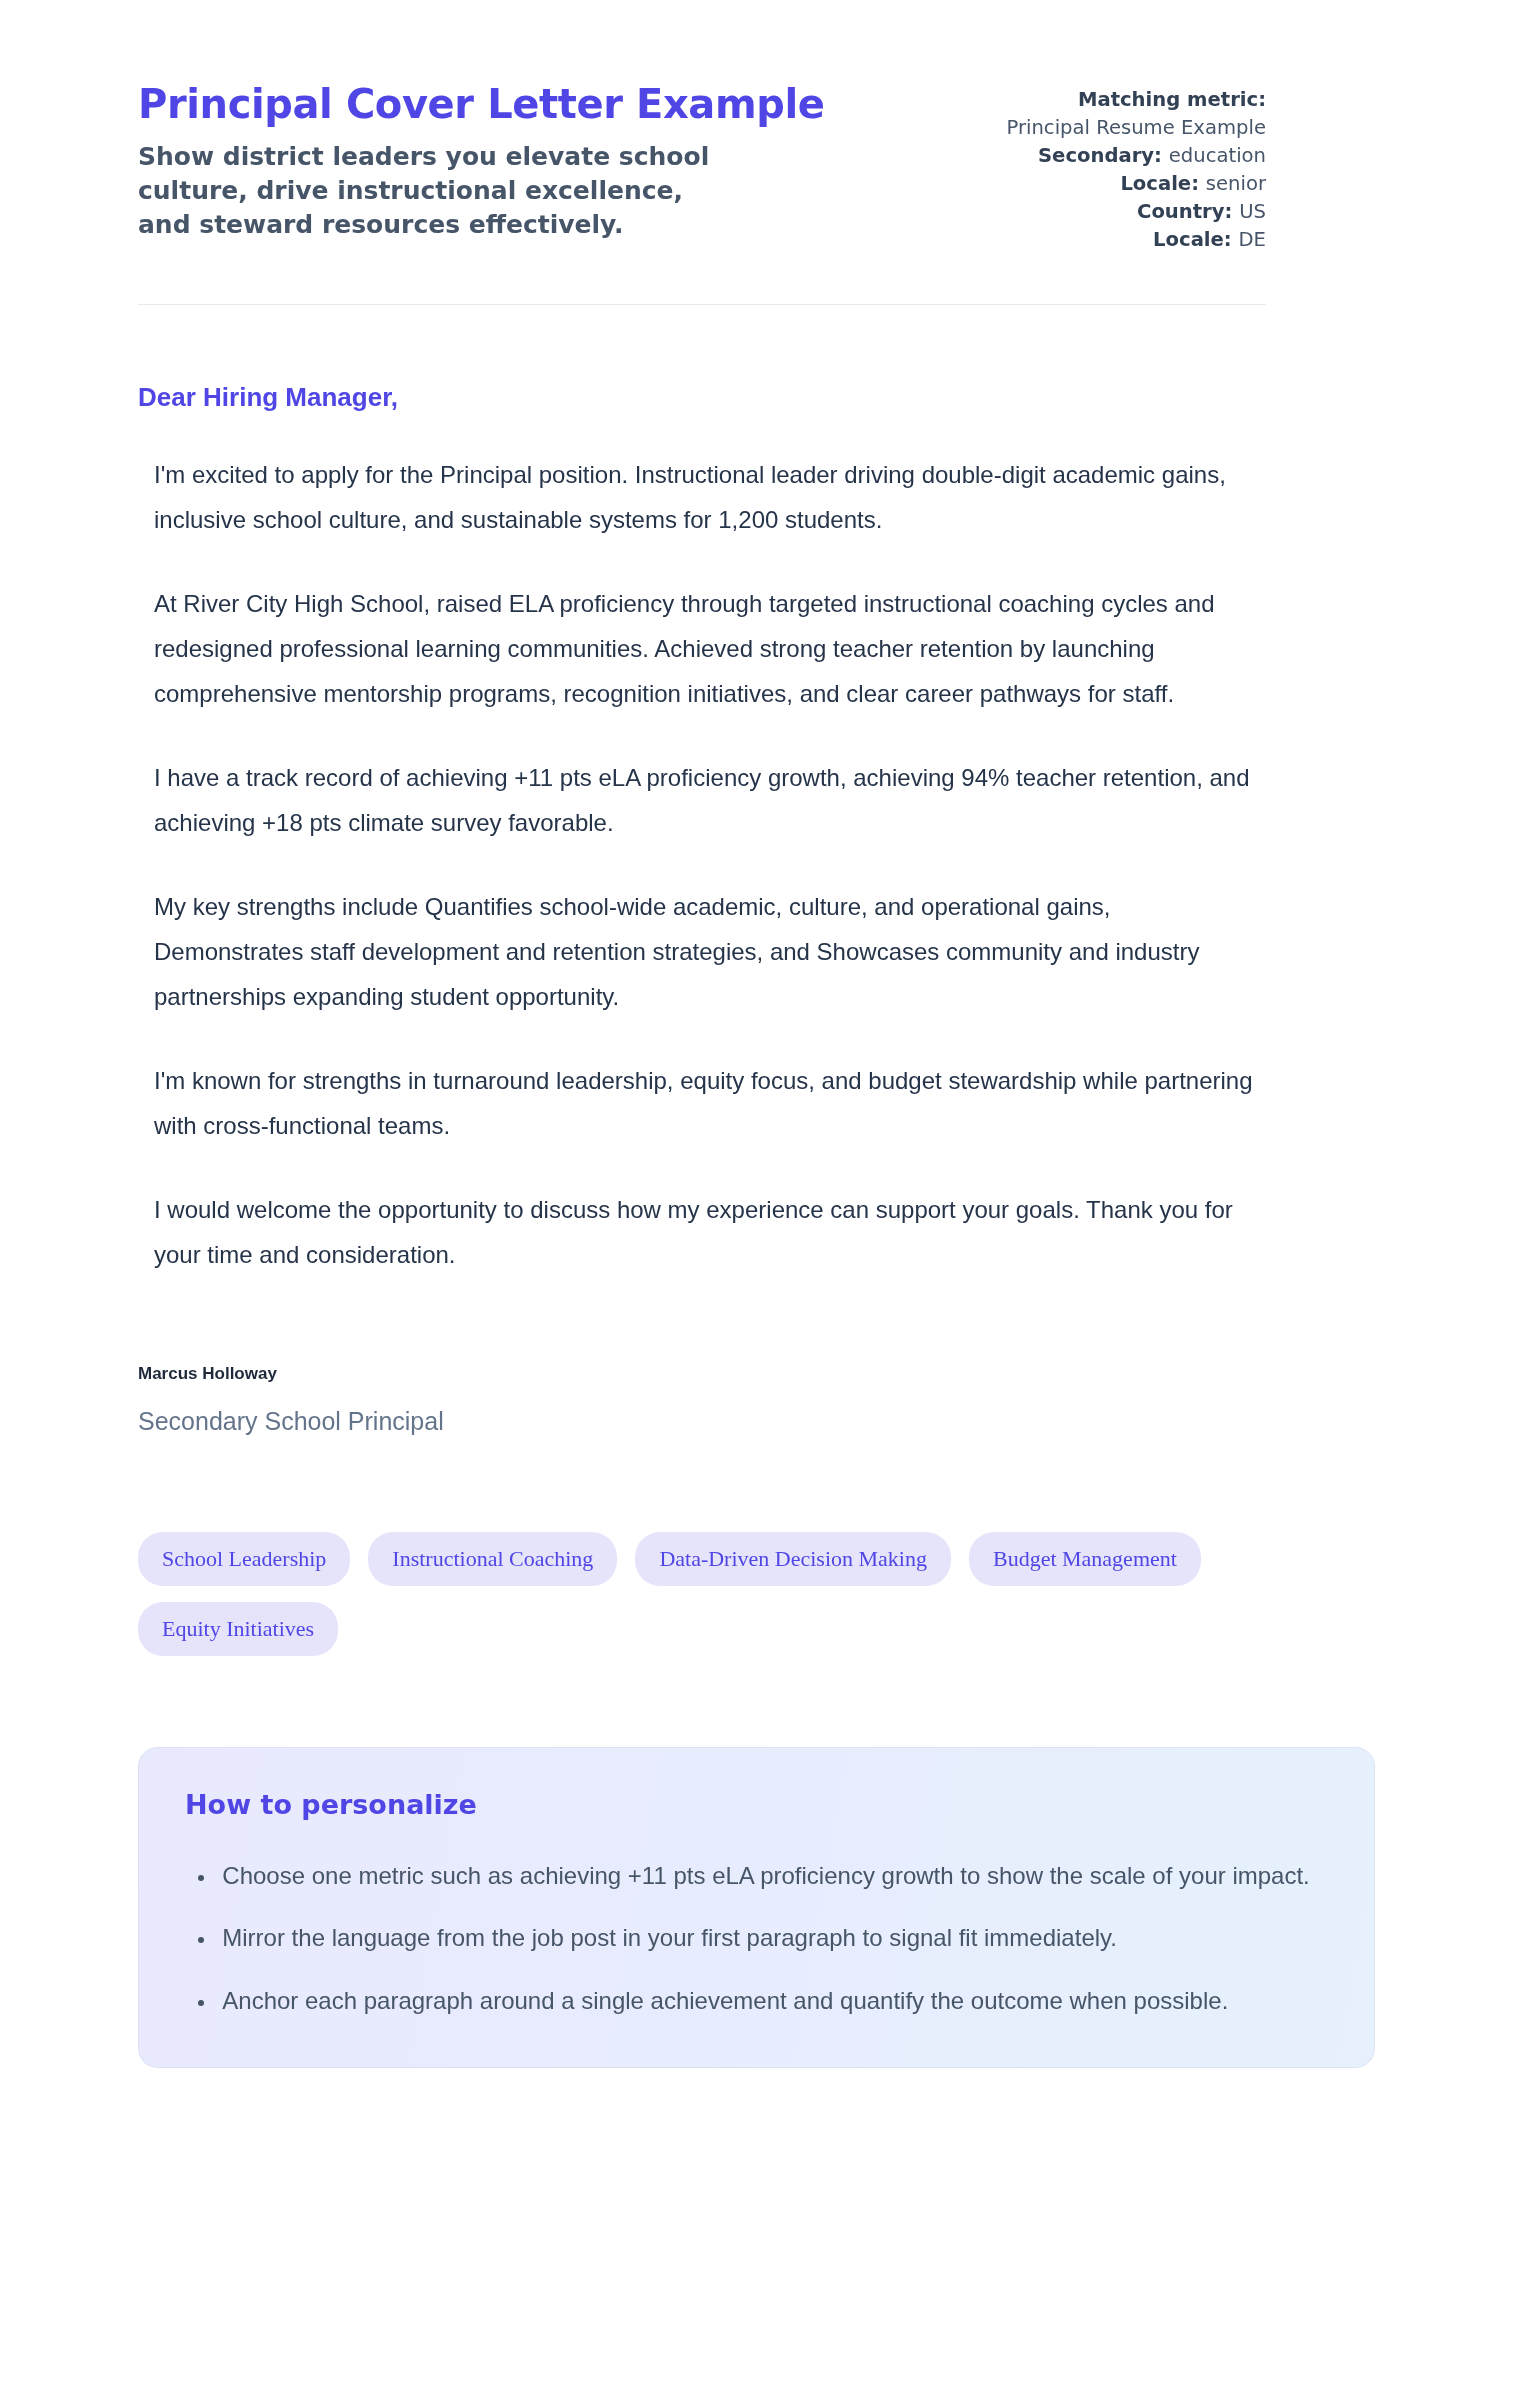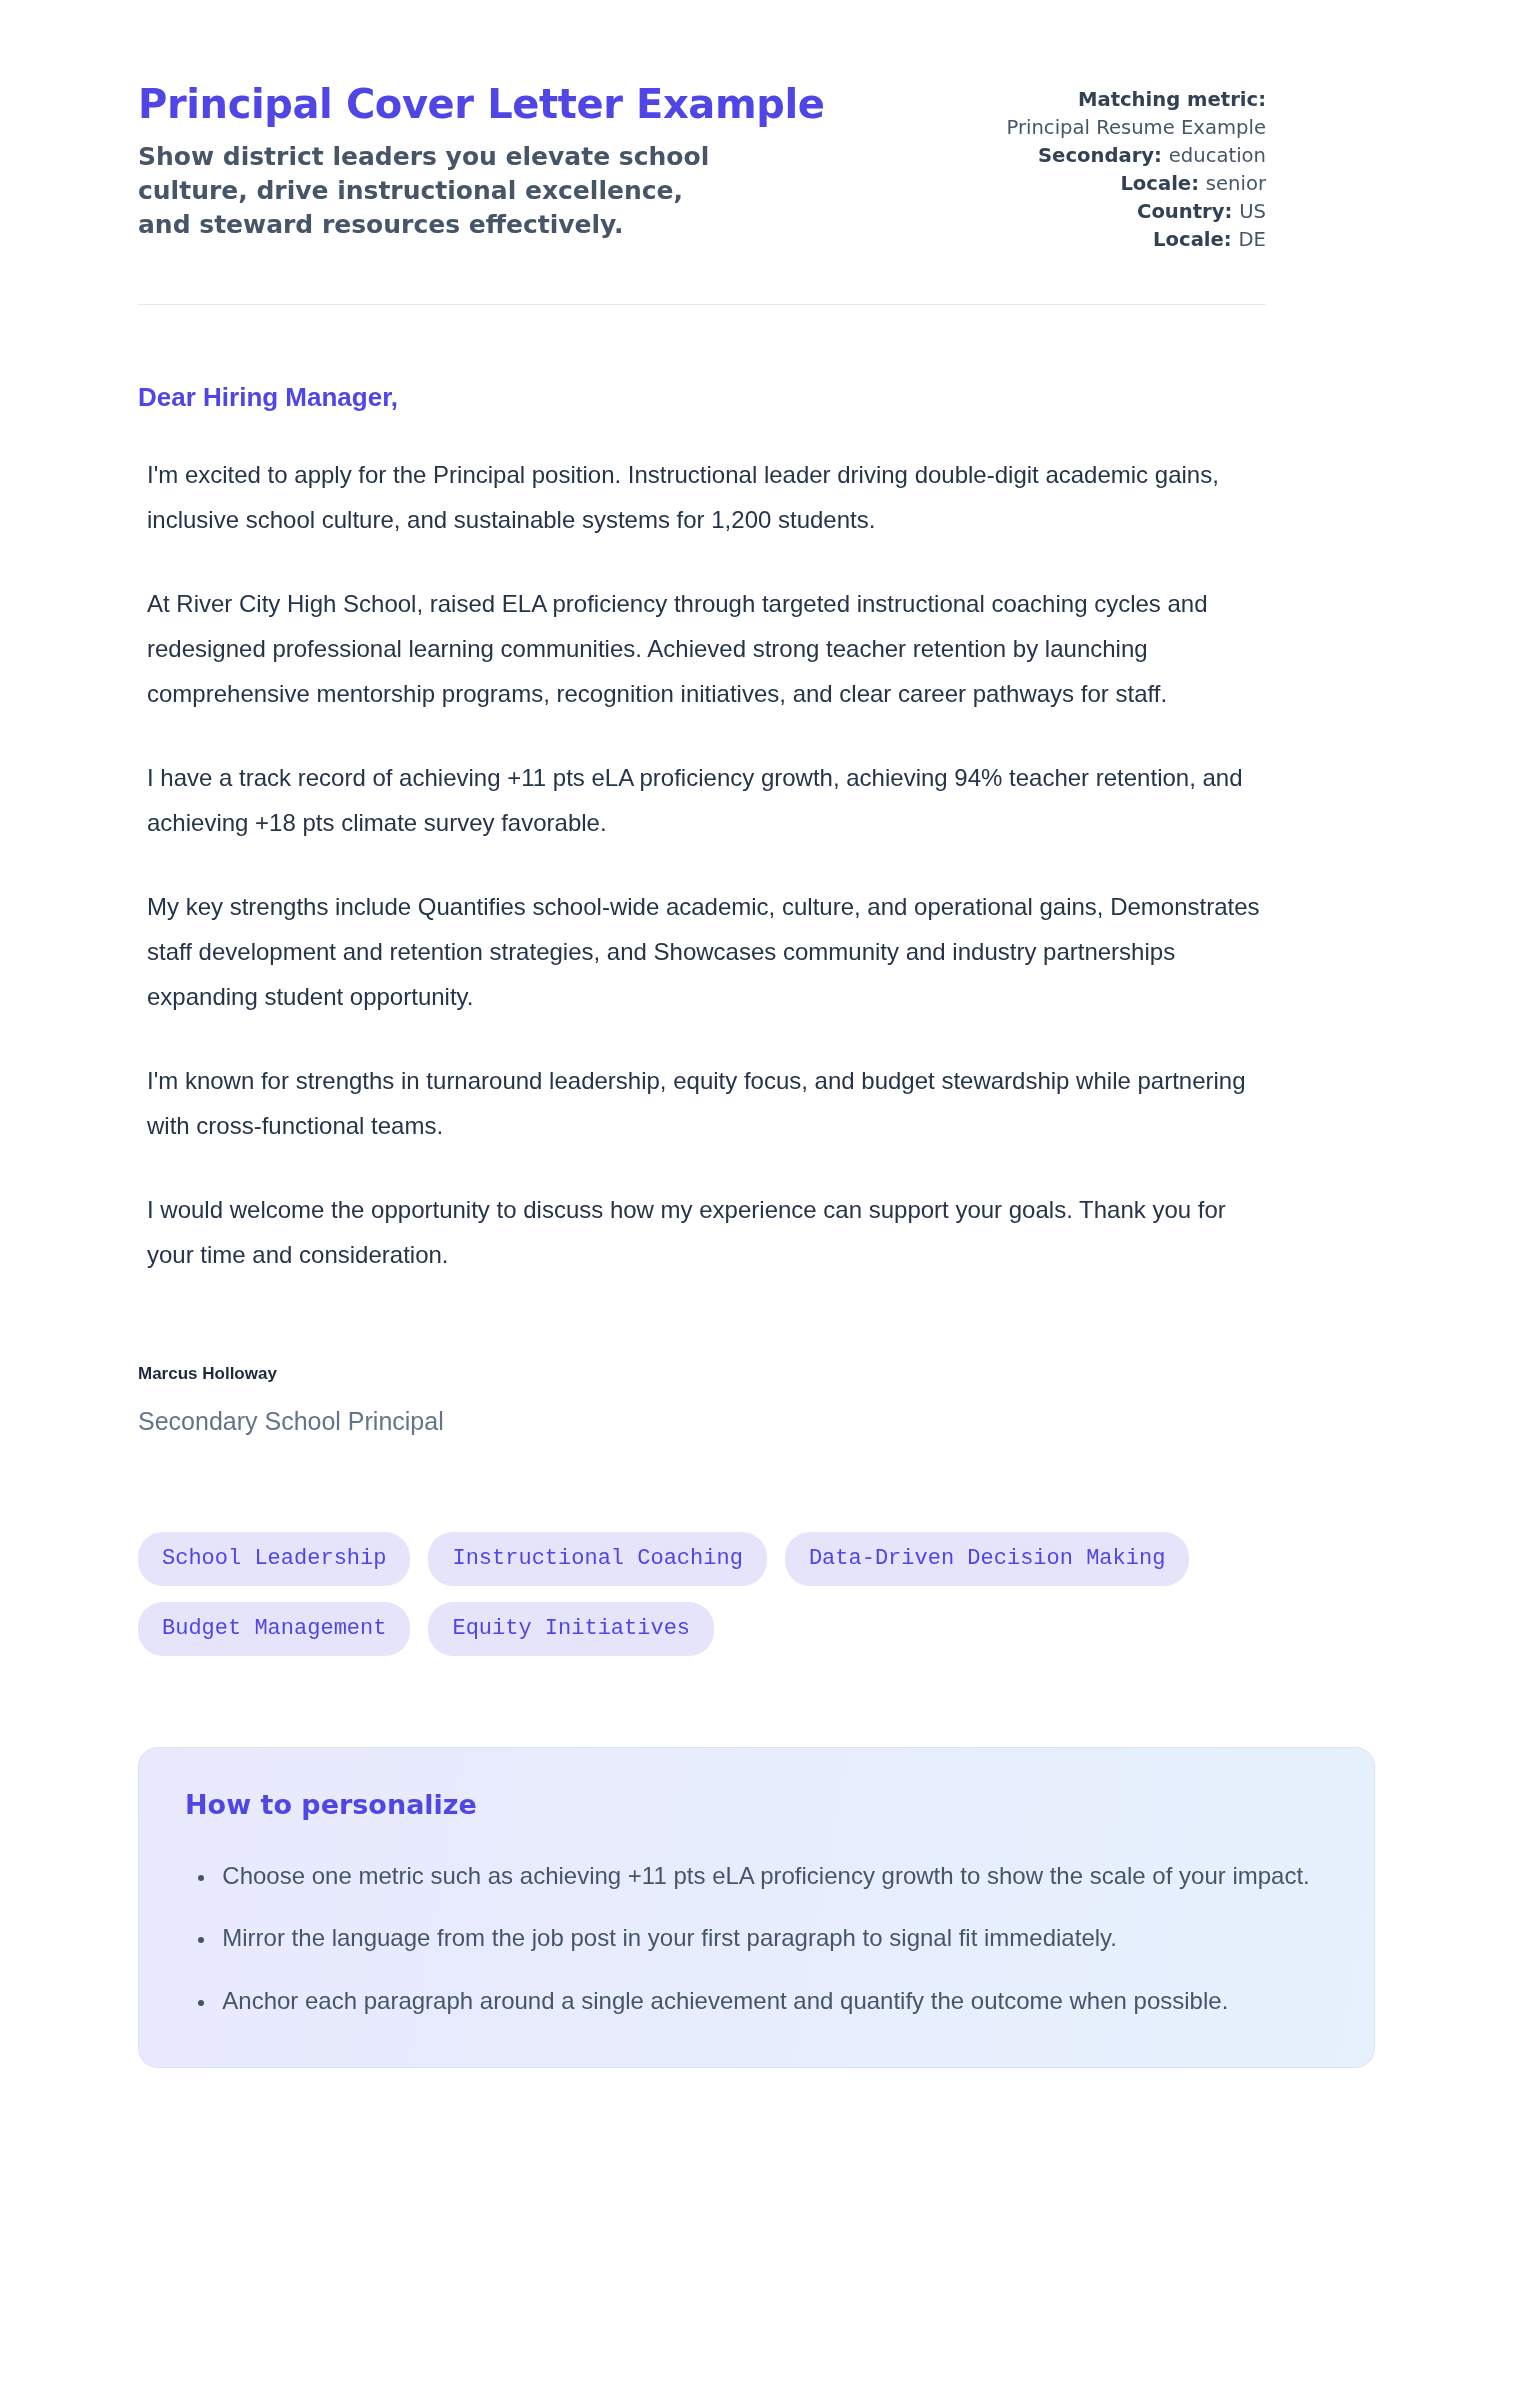--- a/index.html
+++ b/index.html
@@ -64,21 +64,21 @@
 
   
   .greeting {
     margin: 77px 0 0 0;
     font-family: "Liberation Sans", sans-serif;
     font-weight: 700;
     font-size: 26px;
     color: #4f46e5;
   }
   .para {
-    margin: 39px 0 0 9px;
+    margin: 39px 0 0 16px;
     font-family: "Liberation Sans", sans-serif;
     font-size: 24px;
     line-height: 45px;
     color: #26344a;
     max-width: 1237px;
   }
   .sig-name {
     margin: 87px 0 0 0;
     font-family: "Liberation Sans", sans-serif;
     font-weight: 700;
@@ -97,21 +97,21 @@
     margin-top: 96px;
     display: flex;
     flex-wrap: wrap;
     gap: 16px 18px;
     max-width: 1237px;
   }
   .tag {
     display: inline-block;
     background: #e6e4fb;
     color: #4f46e5;
-    font-family: Liberation Mono, monospace;
+    font-family: Liberation Serif, serif;
     font-size: 22px;
     line-height: 1;
     padding: 16px 24px;
     border-radius: 25px;
     white-space: nowrap;
   }
 
   
   .callout {
     margin-top: 91px;

